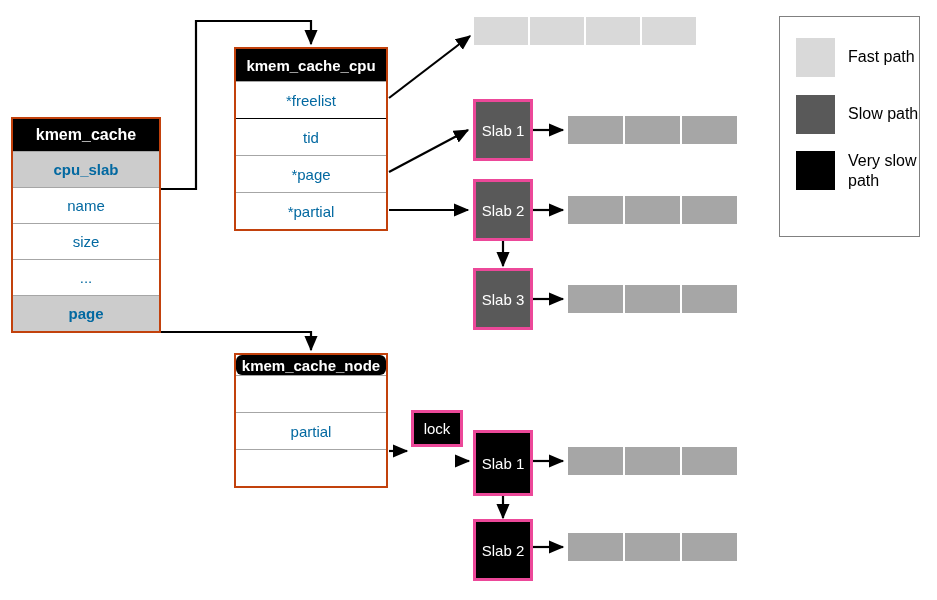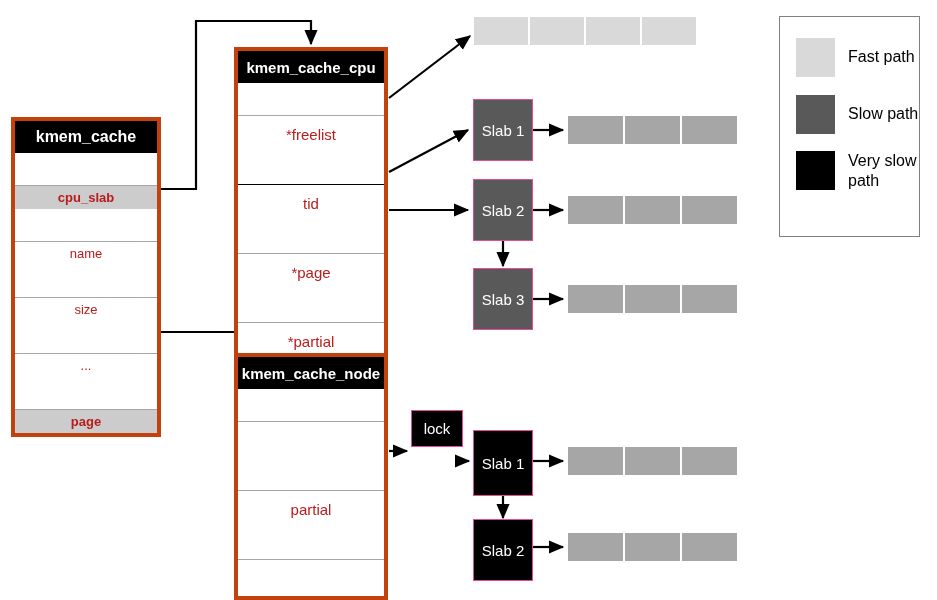--- a/index.html
+++ b/index.html
@@ -24,73 +24,72 @@
     top: 0;
     width: 937px;
     height: 600px;
     pointer-events: none;
   }
 
   
   .struct {
     position: absolute;
     box-sizing: border-box;
-    border: 4px solid #c2410c;
+    border: 2px solid #c2410c;
     background: #ffffff;
   }
   .struct .hdr {
     box-sizing: border-box;
     background: #000000;
     color: #ffffff;
     font-weight: bold;
     text-align: center;
     letter-spacing: 0px;
     display: flex;
     align-items: center;
     justify-content: center;
   }
   .struct .row {
     box-sizing: border-box;
     border-top: 1px solid #a6a6a6;
     background: #ffffff;
-    color: #b91c1c;
+    color: #0369a1;
     text-align: center;
     display: flex;
     align-items: center;
     justify-content: center;
-    margin-top: 32px;
   }
   .struct .row.shaded {
     background: #cccccc;
     font-weight: bold;
   }
   .struct .row.dark-sep {
     border-top: 1px solid #000000;
   }
 
   
   #kmem-cache { left: 11px; top: 117px; width: 150px; }
   #kmem-cache .hdr { height: 32px; font-size: 16px; }
-  #kmem-cache .row { height: 24px; font-size: 13px; }
+  #kmem-cache .row { height: 36px; font-size: 15px; }
 
   
   #kmem-cache-cpu { left: 234px; top: 47px; width: 154px; }
   #kmem-cache-cpu .hdr { height: 32px; font-size: 15px; }
   #kmem-cache-cpu .row { height: 37px; font-size: 15px; }
 
   
   #kmem-cache-node { left: 234px; top: 353px; width: 154px; }
-  #kmem-cache-node .hdr { height: 32px; font-size: 15px; }
+  #kmem-cache-node .hdr { height: 20px; font-size: 15px; border-radius: 6px; }
   #kmem-cache-node .row { height: 37px; font-size: 15px; }
 
   
   .slab-box {
     position: absolute;
     box-sizing: border-box;
-    border: 1px solid #ec4899;
+    border: 3px solid #ec4899;
     color: #ffffff;
     font-size: 15px;
     display: flex;
     align-items: center;
     justify-content: center;
   }
   .slab-box.slow { background: #595959; }
   .slab-box.veryslow { background: #000000; }
 
   

